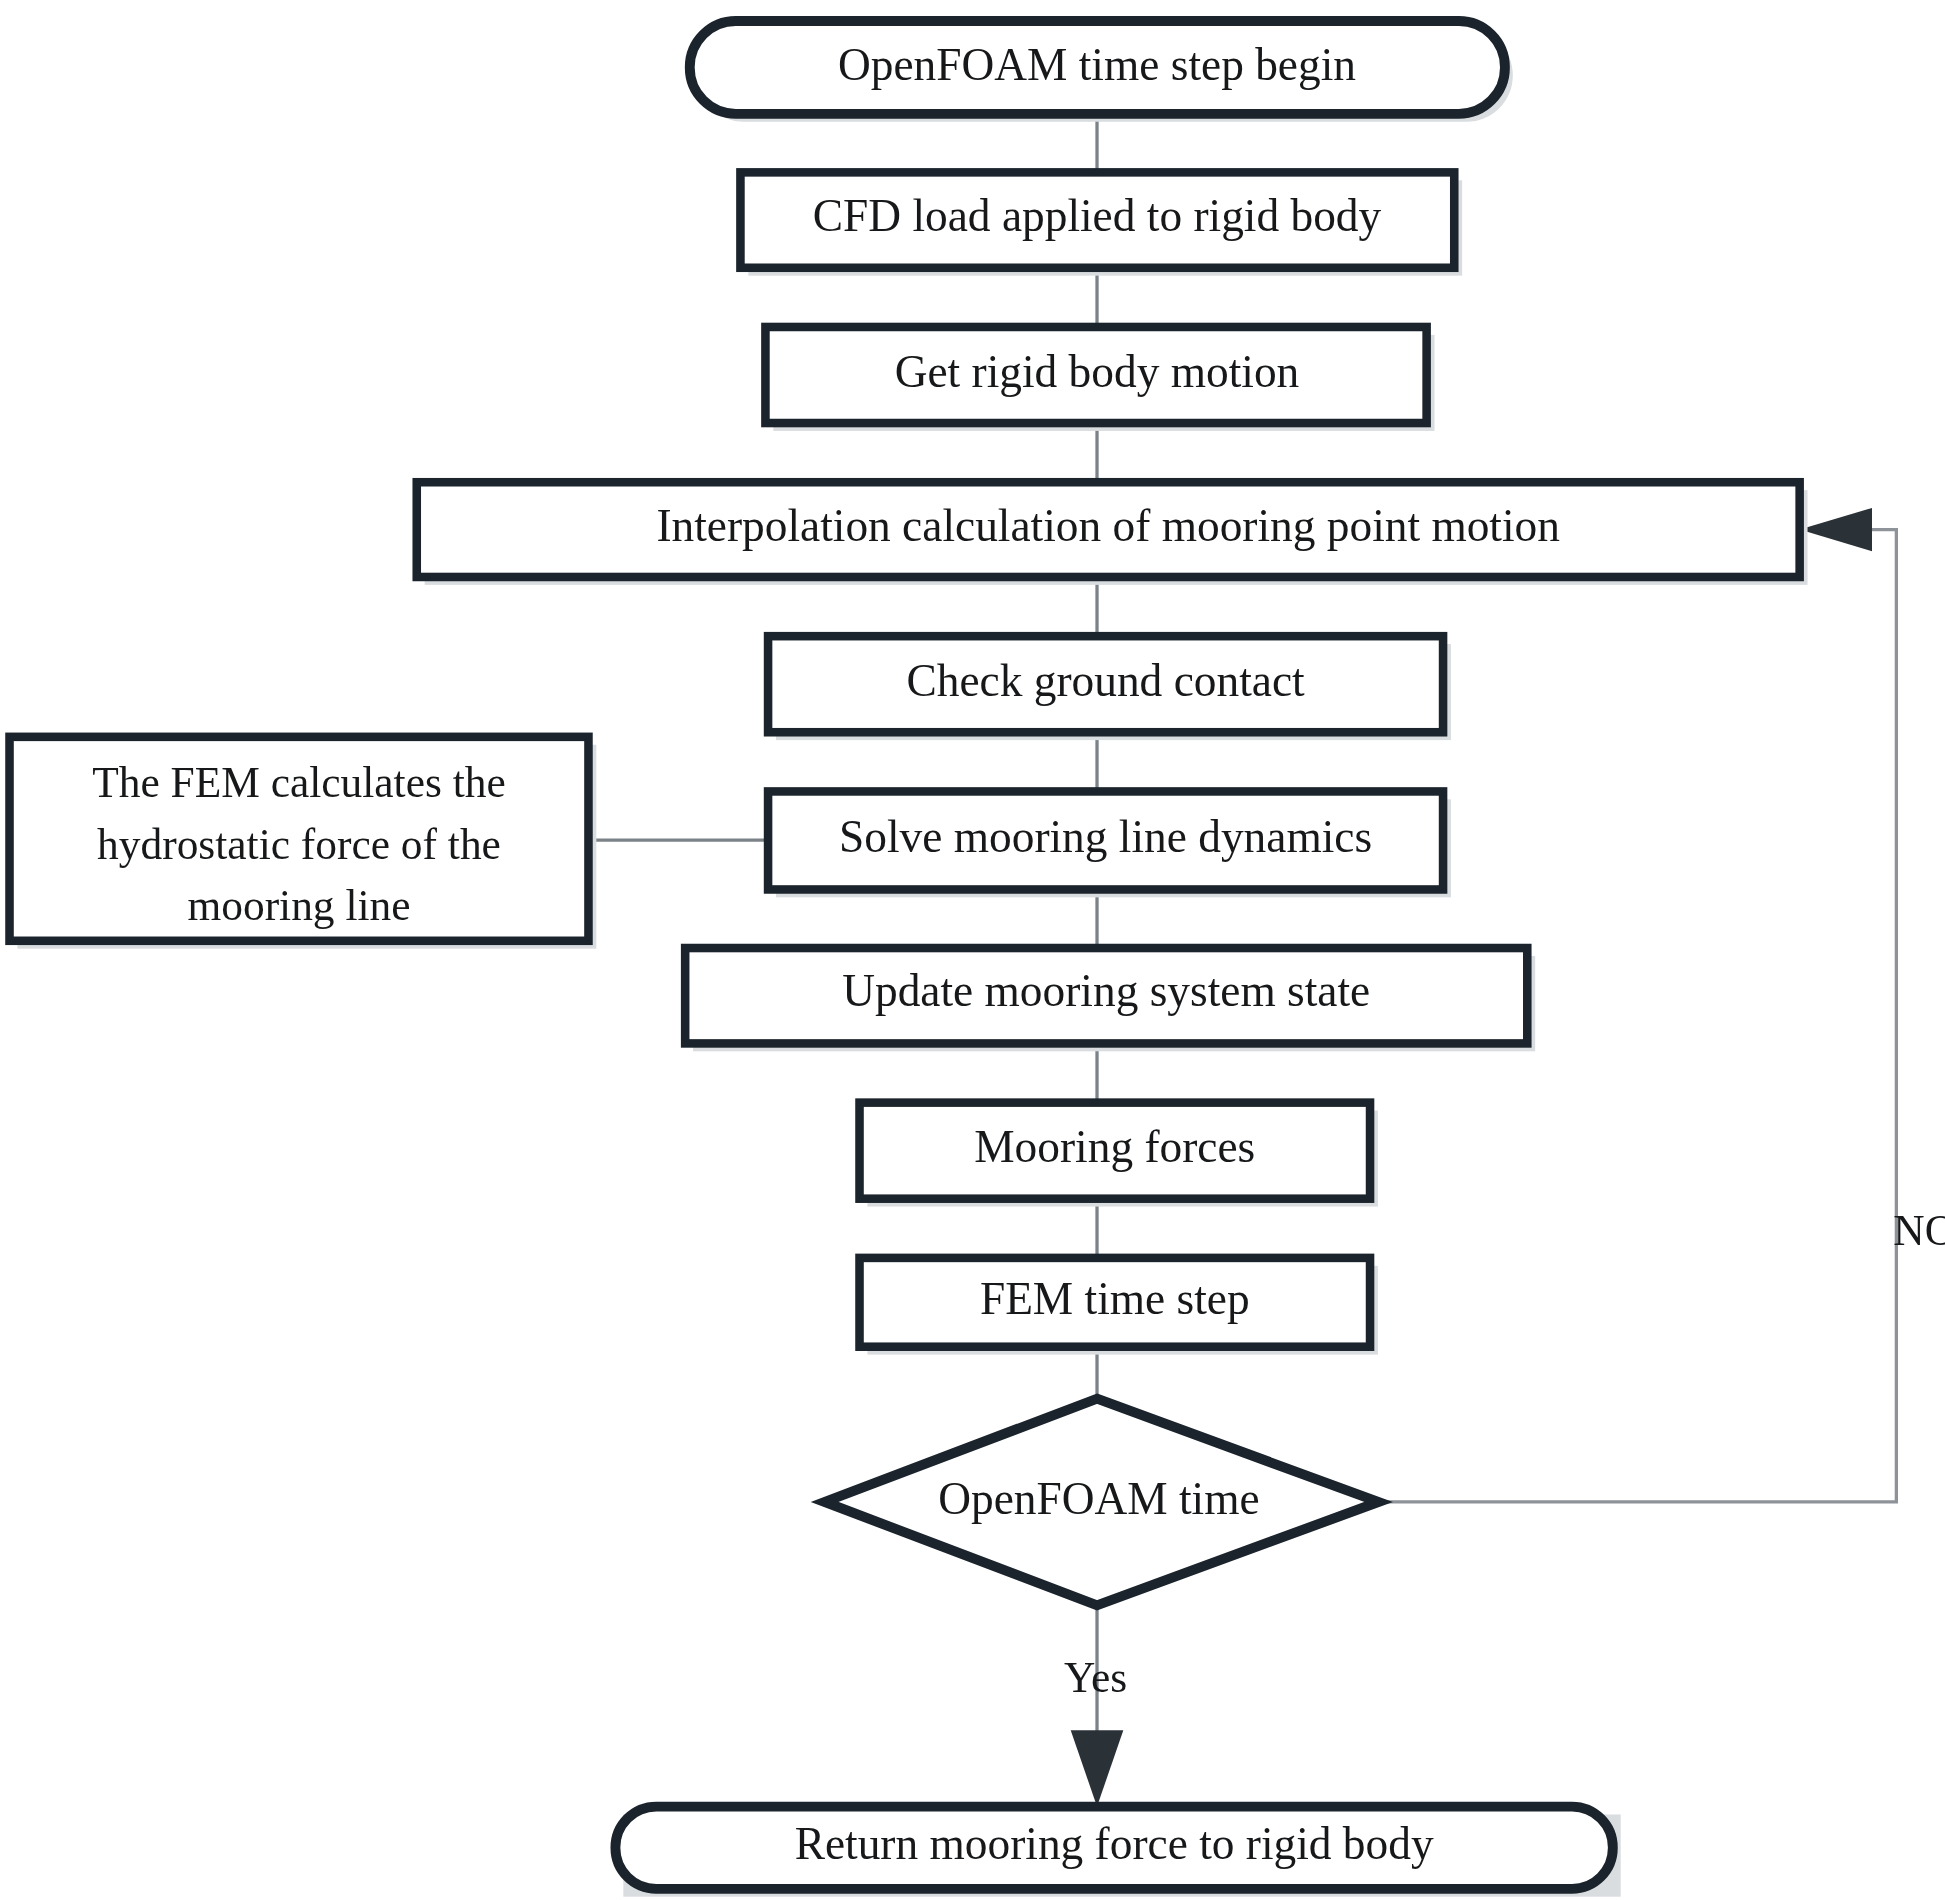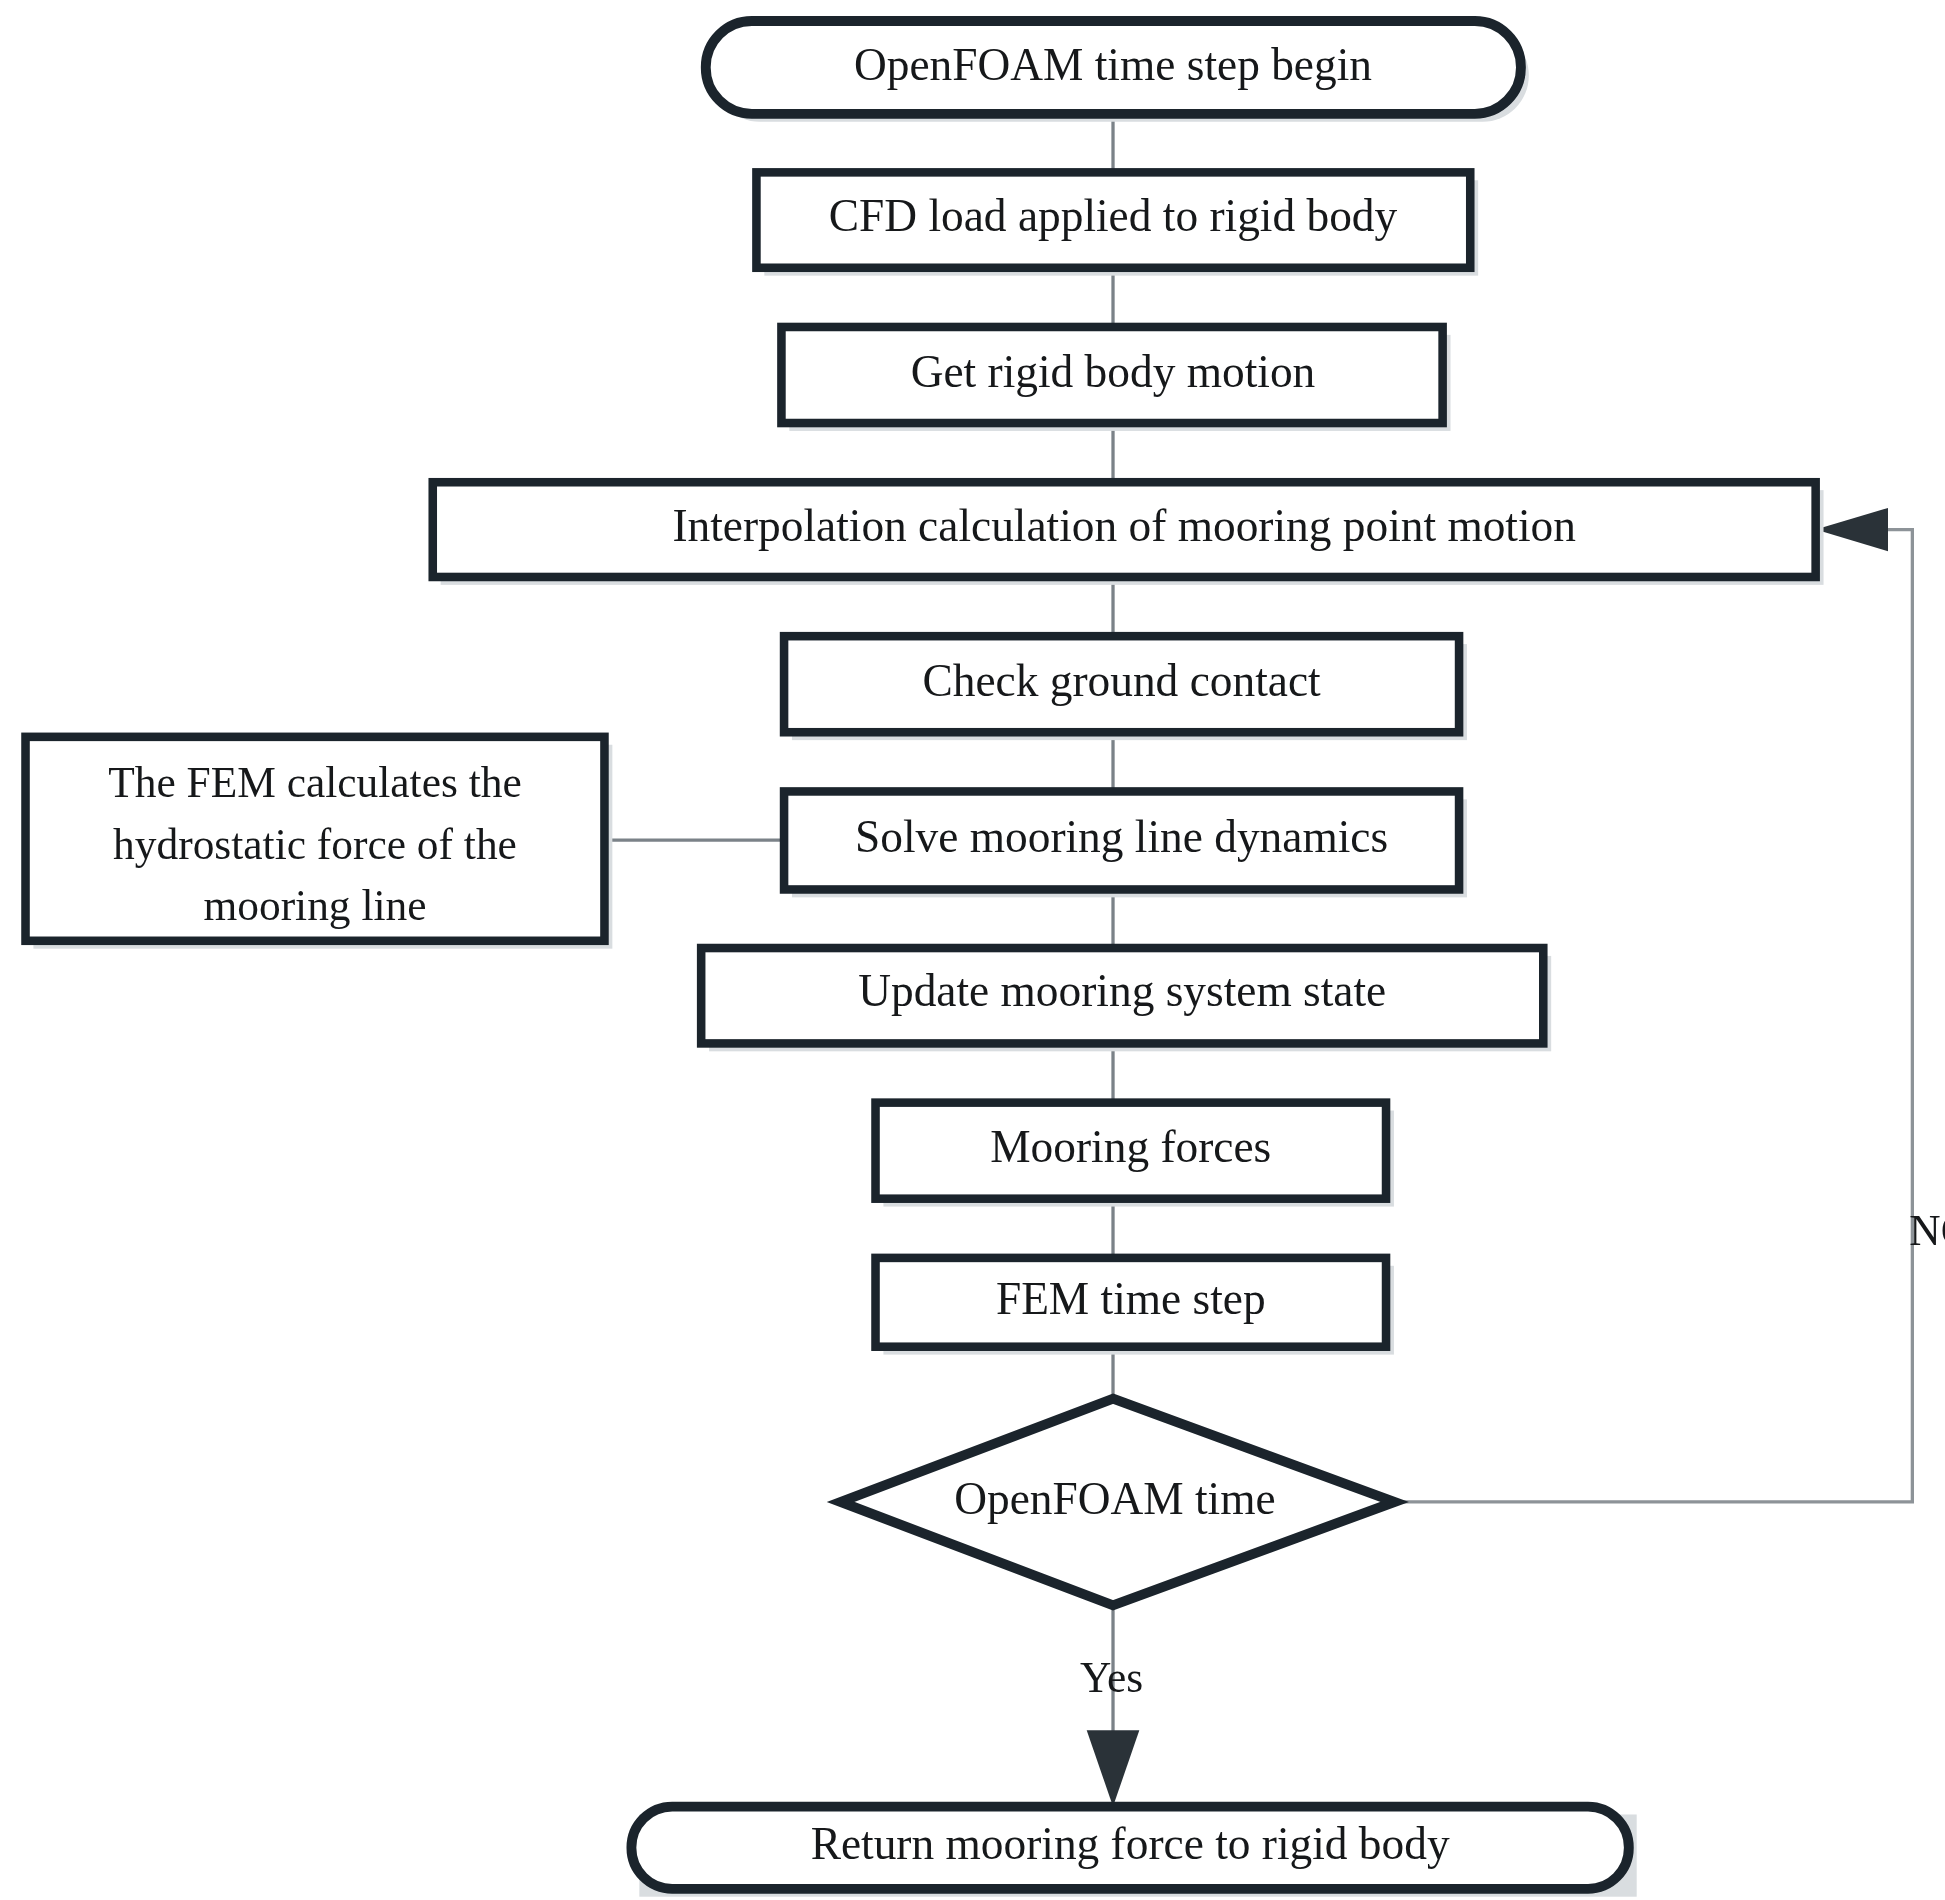--- a/index.html
+++ b/index.html
@@ -10,21 +10,21 @@
   }
   body {
     width: 1946px;
     height: 1900px;
     position: relative;
     overflow: hidden;
     font-family: "Liberation Serif", "DejaVu Serif", serif;
   }
   #chart-root {
     position: absolute;
-    left: 16px;
+    left: 0;
     top: 0;
     width: 1703px;
     height: 1900px;
     border-radius: 24px;
   }
   svg { display: block; }
   .node-shape {
     fill: #ffffff;
     stroke: #1b242c;
   }

